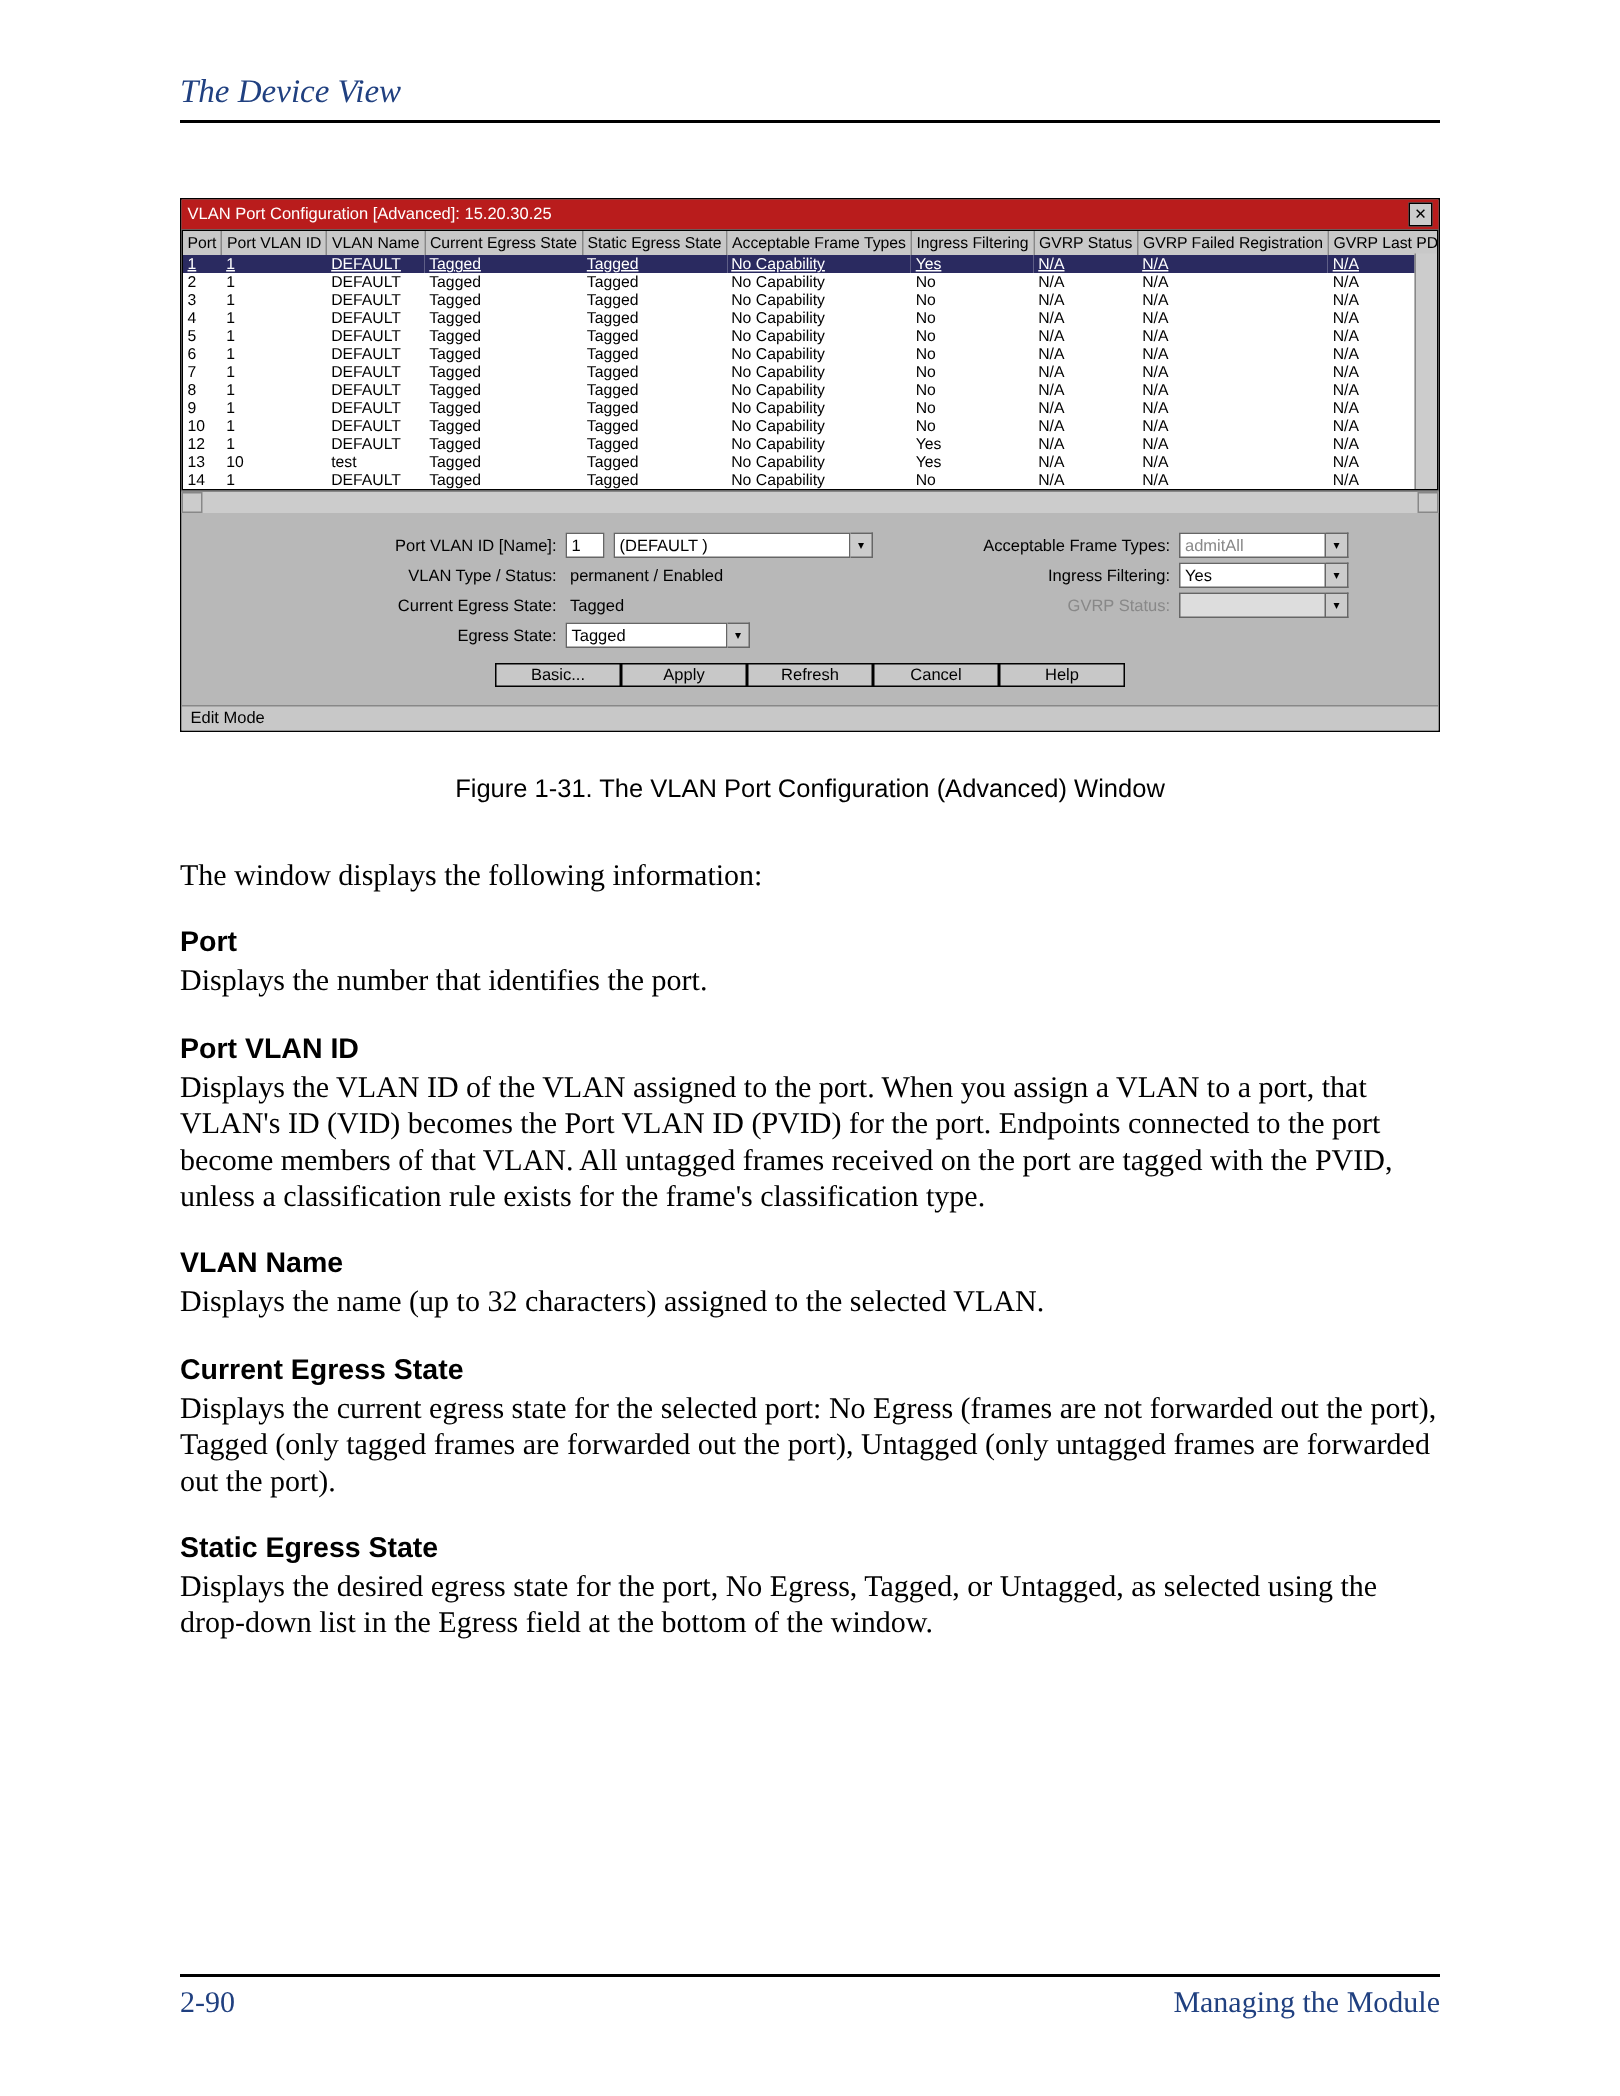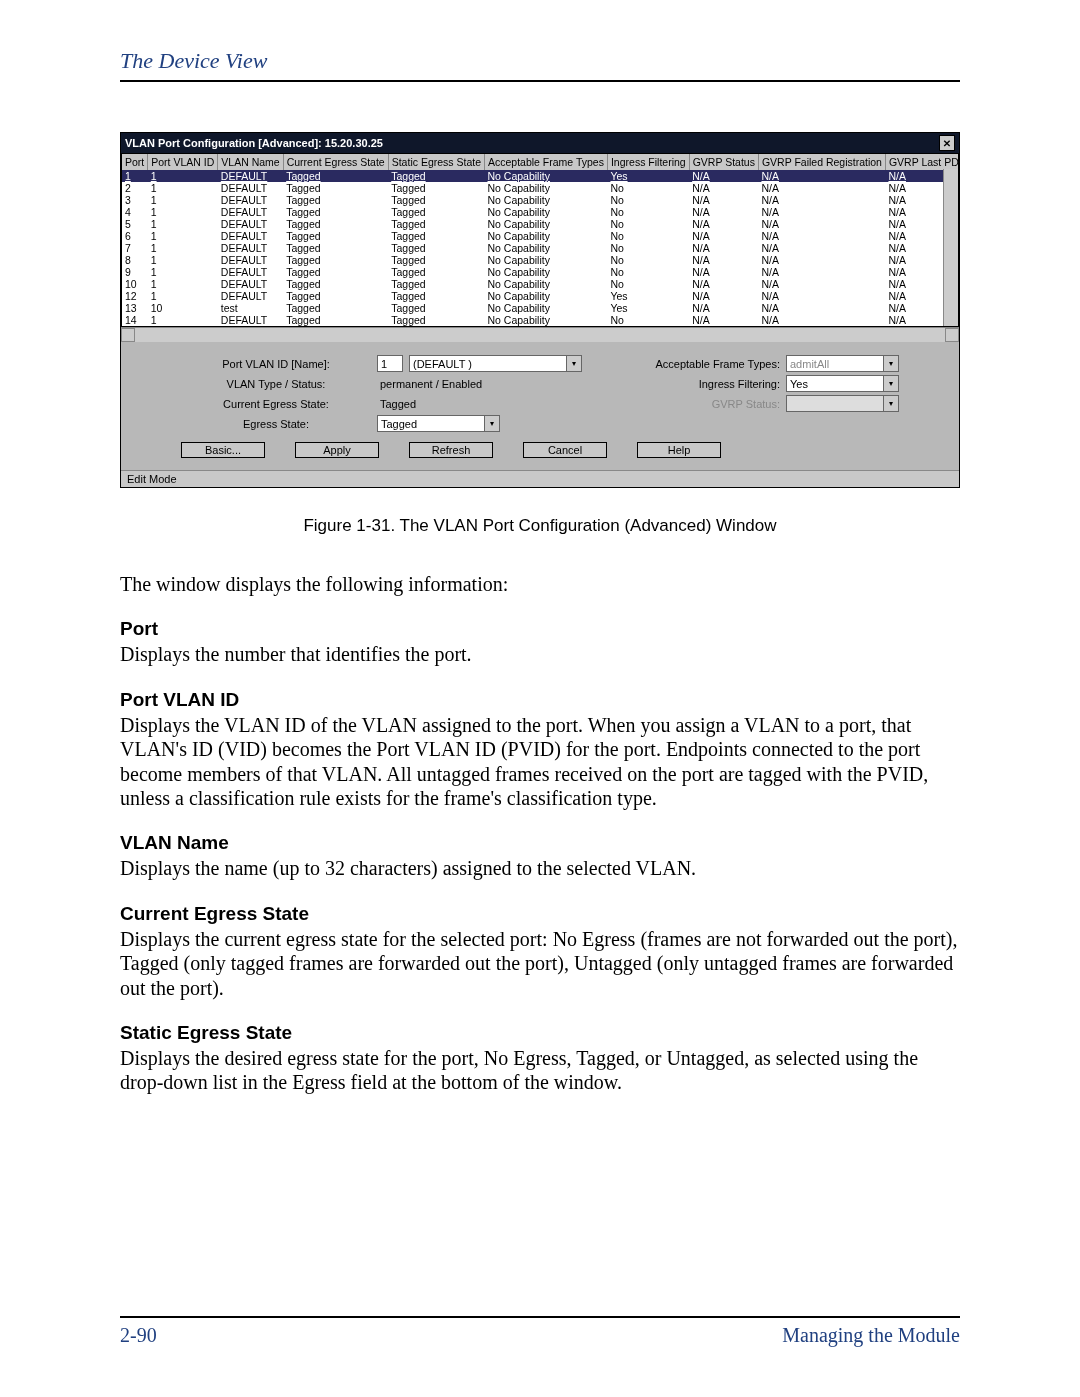--- a/index.html
+++ b/index.html
@@ -1,39 +1,39 @@
 <!DOCTYPE html>
 <html><head>
 <meta charset="utf-8">
 <style>
   html,body{margin:0;padding:0;background:#fff;font-family:"Times New Roman",Times,serif;color:#000}
   .page{width:1080px;height:1397px;position:relative;box-sizing:border-box;padding:48px 120px 0 120px}
   .sec-title{font-style:italic;color:#204080;font-size:22px;margin:0 0 6px 0;font-family:"Times New Roman",serif}
   .hr{border:none;border-top:2px solid #000;margin:0 0 50px 0}
   
   .win{width:838px;margin:0 auto;border:1px solid #000;font-family:Arial,Helvetica,sans-serif;font-size:11px;color:#000;background:#b8b8b8}
-  .titlebar{background:#0f172a;color:#fff;display:flex;align-items:center;justify-content:space-between;padding:2px 4px;font-weight:bold;height:16px}
+  .titlebar{background:#b91c1c;color:#fff;display:flex;align-items:center;justify-content:space-between;padding:2px 4px;font-weight:normal;height:16px}
   .titlebar .x{width:14px;height:14px;background:#ccc;color:#000;display:flex;align-items:center;justify-content:center;font-size:10px;border:1px solid #000}
   .tbl-wrap{background:#fff;border:1px solid #000;margin:0;max-height:180px;overflow:hidden;position:relative}
   table{border-collapse:collapse;width:100%;font-size:10.5px}
   th{background:#c8c8c8;border-right:1px solid #888;padding:1px 3px;font-weight:normal;height:14px;white-space:nowrap}
   td{padding:0 3px;height:12px;white-space:nowrap}
   tr.sel td{background:#2a2a60;color:#fff;text-decoration:underline}
   .scroll-v{position:absolute;right:0;top:15px;bottom:0;width:14px;background:#ccc;border-left:1px solid #888}
   .scroll-h{display:flex;align-items:center;background:#ccc;height:14px;border-top:1px solid #888}
   .scroll-h .btn,.scroll-v .btn{width:12px;height:12px;background:#ccc;border:1px solid #888;display:inline-block}
   .form{padding:10px 60px 6px 60px;background:#b8b8b8;font-size:11px}
   .row{display:flex;align-items:center;margin:3px 0}
-  .lab{width:190px;text-align:center;margin-right:6px}
+  .lab{width:190px;text-align:right;margin-right:6px}
   .lab2{width:160px;text-align:right;margin-right:6px}
   .val{border:1px solid #666;background:#fff;padding:0 3px;height:15px;display:inline-flex;align-items:center;min-width:90px}
   .val.flat{border:none;background:transparent}
   .dd{width:14px;height:15px;border:1px solid #666;border-left:none;background:#ccc;display:inline-flex;align-items:center;justify-content:center;font-size:8px}
   .sp{flex:1}
-  .btnrow{display:flex;gap:30px;margin:10px 0 6px 0}
+  .btnrow{display:flex;justify-content:center;margin:10px 0 6px 0}
   .wbtn{border:1px solid #000;background:#c8c8c8;padding:1px 14px;font-size:11px;min-width:54px;text-align:center}
   .status{background:#c8c8c8;border-top:1px solid #888;padding:2px 6px;font-size:11px}
   
   .cap{font-family:Arial,Helvetica,sans-serif;font-size:17px;text-align:center;margin:28px 0 36px 0}
   .body{font-size:20px;line-height:1.22;margin:0 0 22px 0}
   .h{font-family:Arial,Helvetica,sans-serif;font-weight:bold;font-size:19px;margin:18px 0 2px 0}
   .footer{position:absolute;bottom:50px;left:120px;right:120px}
   .footer .hr2{border:none;border-top:2px solid #000;margin:0 0 6px 0}
   .frow{display:flex;justify-content:space-between;font-size:20px;color:#204080;font-family:"Times New Roman",serif}
 </style>

